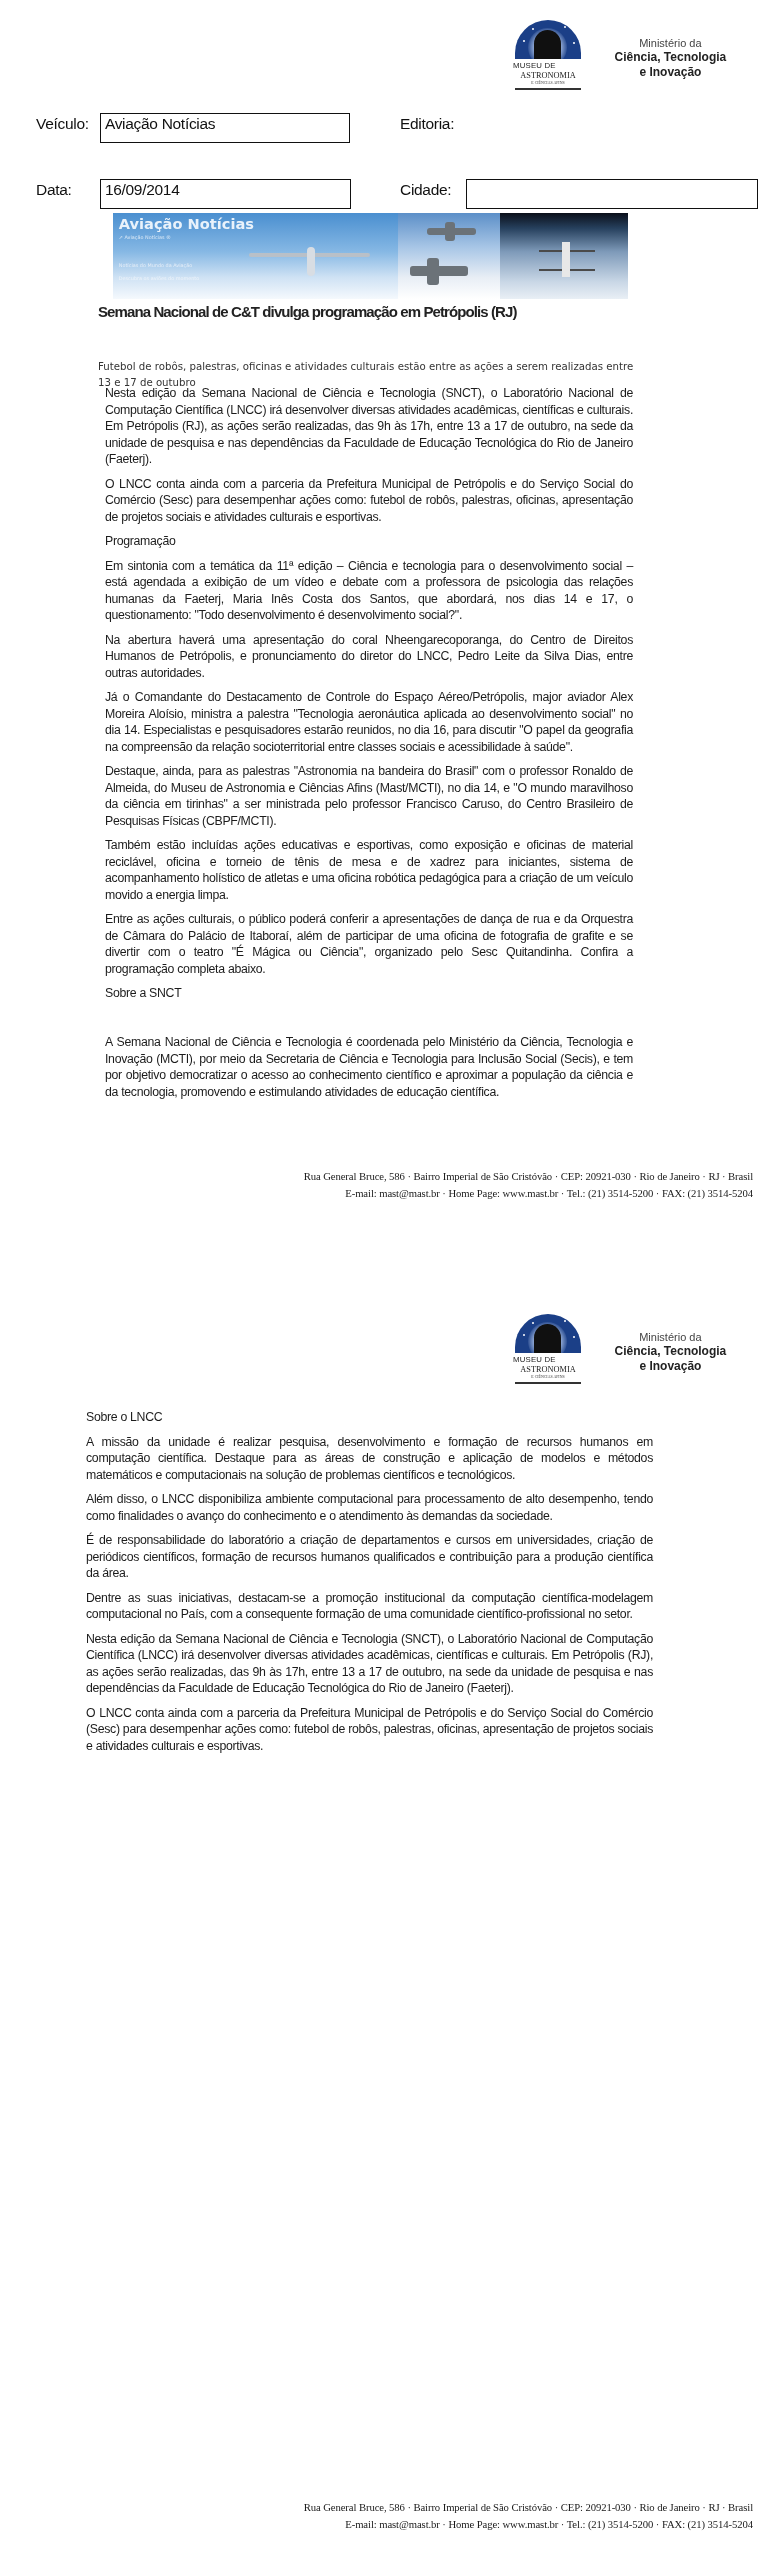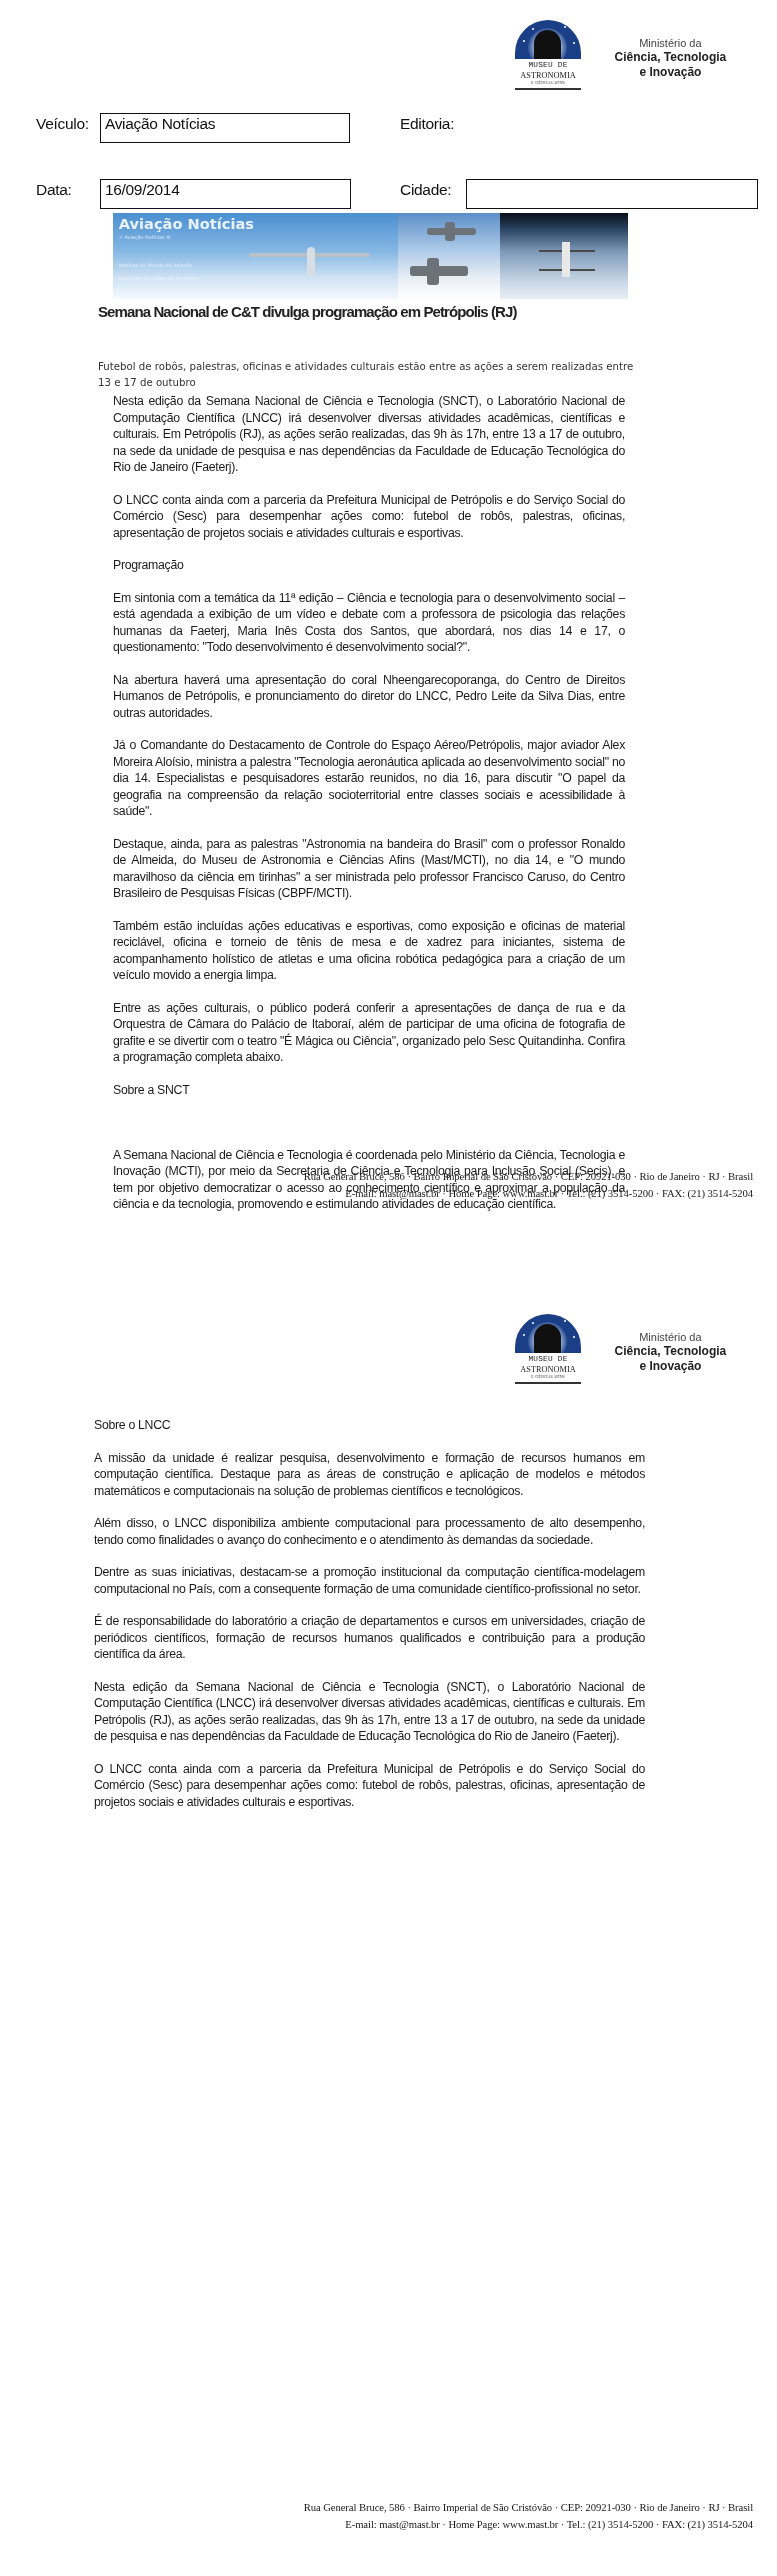--- a/index.html
+++ b/index.html
@@ -10,21 +10,21 @@
     .page1 { top: 0; height: 1263px; }
     .page2 { top: 1292px; height: 1284px; }
 
     
     .header-logos { position: absolute; top: 19.4px; left: 513px; width: 243px; height: 76px; display: flex; align-items: center; }
     .mast-logo { width: 70px; height: 74px; position: relative; }
     .mast-dome { position: absolute; left: 1.9px; top: 0; width: 66px; height: 39px; background: #1b3f87; border-radius: 33px 33px 0 0; overflow: hidden; }
     .mast-dome .glow { position: absolute; left: 13.6px; top: 7.8px; width: 39px; height: 39px; border-radius: 50%; background: radial-gradient(circle, #ffffff 0%, #9fb6de 45%, #1b3f87 75%); }
     .mast-dome .obs { position: absolute; left: 19.4px; top: 9.7px; width: 27px; height: 29px; background: #101010; border-radius: 13.6px 13.6px 0 0; }
     .mast-dome .star { position: absolute; width: 1.9px; height: 1.9px; background: #fff; border-radius: 50%; }
-    .mast-text1 { position: absolute; top: 41px; left: 0; width: 70px; text-align: center; font-family: Liberation Mono, monospace; font-size: 7.8px; color: #222; letter-spacing: 0.2px; }
+    .mast-text1 { position: absolute; top: 41px; left: 0; width: 70px; text-align: left; font-family: Liberation Sans, sans-serif; font-size: 7.8px; color: #222; letter-spacing: 0.2px; }
     .mast-text2 { position: absolute; top: 51px; left: 0; width: 70px; text-align: center; font-family: "Liberation Serif", serif; font-size: 8.3px; color: #222; }
     .mast-text3 { position: absolute; top: 61px; left: 0; width: 70px; text-align: center; font-family: "Liberation Serif", serif; font-size: 3.9px; color: #333; }
     .mast-bar { position: absolute; top: 68px; left: 1.9px; width: 66px; height: 1.9px; background: #333; }
     .mcti { margin-left: 19.4px; text-align: center; width: 136px; line-height: 14.6px; }
     .mcti .l1 { font-size: 11px; color: #444; font-weight: normal; }
     .mcti .l2 { font-size: 12px; color: #222; font-weight: bold; }
     .mcti .l3 { font-size: 12px; color: #222; font-weight: bold; }
 
     
     .meta-label { position: absolute; font-size: 15.5px; color: #111; letter-spacing: -0.3px; }
@@ -42,21 +42,21 @@
     .banner .jets { position: relative; width: 102px; height: 100%; background: linear-gradient(180deg, #5c8fc8 0%, #a8c6e6 40%, #e8eef5 75%, #ffffff 100%); }
     .jet { position: absolute; background: #6b7278; border-radius: 2.9px; }
     .banner .space { position: relative; width: 128px; height: 100%; background: linear-gradient(180deg, #0a0f1a 0%, #27415e 18%, #7e9ab9 45%, #c9d7e6 80%, #e9eff5 100%); }
     .iss { position: absolute; left: 39px; top: 37px; width: 56px; height: 21.4px; border-top: 2.9px solid #4a4a4a; border-bottom: 2.9px solid #4a4a4a; }
     .iss-core { position: absolute; left: 62px; top: 29px; width: 7.8px; height: 35px; background: #e8e8e8; }
 
     
     .headline { position: absolute; left: 98px; top: 303px; font-size: 15px; font-weight: bold; color: #222; letter-spacing: -0.9px; }
     .lede { position: absolute; left: 98px; top: 323px; width: 544px; font-family: "DejaVu Sans", sans-serif; font-size: 10.2px; line-height: 15.5px; color: #333; margin-top: 36px; }
     .article-body { position: absolute; left: 97px; top: 377px; width: 544px; font-size: 12.3px; line-height: 16.5px; color: #1c1c1c; text-align: justify; letter-spacing: -0.3px; }
-    .article-body p { margin: 16px; }
+    .article-body p { margin: 8px; }
     .article-body .gap { height: 16.5px; }
 
     .footer { position: absolute; right: 24px; text-align: right; font-family: "Liberation Serif", serif; font-size: 10.7px; line-height: 16.5px; color: #1a1a1a; letter-spacing: -0.1px; }
     .page1 .footer { top: 1168px; }
     .page2 .footer { top: 1207px; }
 
     .page2 .header-logos { top: 21.4px; }
     .page2 .article-body { left: 78px; top: 109px; width: 583px; }
   </style>
 </head>
@@ -163,22 +163,22 @@
       <div class="l1">Ministério da</div>
       <div class="l2">Ciência, Tecnologia</div>
       <div class="l3">e Inovação</div>
     </div>
   </div>
 
   <div class="article-body">
     <p>Sobre o LNCC</p>
     <p>A missão da unidade é realizar pesquisa, desenvolvimento e formação de recursos humanos em computação científica. Destaque para as áreas de construção e aplicação de modelos e métodos matemáticos e computacionais na solução de problemas científicos e tecnológicos.</p>
     <p>Além disso, o LNCC disponibiliza ambiente computacional para processamento de alto desempenho, tendo como finalidades o avanço do conhecimento e o atendimento às demandas da sociedade.</p>
+    <p>É de responsabilidade do laboratório a criação de departamentos e cursos em universidades, criação de periódicos científicos, formação de recursos humanos qualificados e contribuição para a produção científica da área.</p>
     <p>Dentre as suas iniciativas, destacam-se a promoção institucional da computação científica-modelagem computacional no País, com a consequente formação de uma comunidade científico-profissional no setor.</p>
-    <p>É de responsabilidade do laboratório a criação de departamentos e cursos em universidades, criação de periódicos científicos, formação de recursos humanos qualificados e contribuição para a produção científica da área.</p>
     <p>Nesta edição da Semana Nacional de Ciência e Tecnologia (SNCT), o Laboratório Nacional de Computação Científica (LNCC) irá desenvolver diversas atividades acadêmicas, científicas e culturais. Em Petrópolis (RJ), as ações serão realizadas, das 9h às 17h, entre 13 a 17 de outubro, na sede da unidade de pesquisa e nas dependências da Faculdade de Educação Tecnológica do Rio de Janeiro (Faeterj).</p>
     <p>O LNCC conta ainda com a parceria da Prefeitura Municipal de Petrópolis e do Serviço Social do Comércio (Sesc) para desempenhar ações como: futebol de robôs, palestras, oficinas, apresentação de projetos sociais e atividades culturais e esportivas.</p>
   </div>
 
   <div class="footer">
     <div>Rua General Bruce, 586 · Bairro Imperial de São Cristóvão · CEP: 20921-030 · Rio de Janeiro · RJ · Brasil</div>
     <div>E-mail: mast@mast.br · Home Page: www.mast.br · Tel.: (21) 3514-5200 · FAX: (21) 3514-5204</div>
   </div>
 </div>
 

